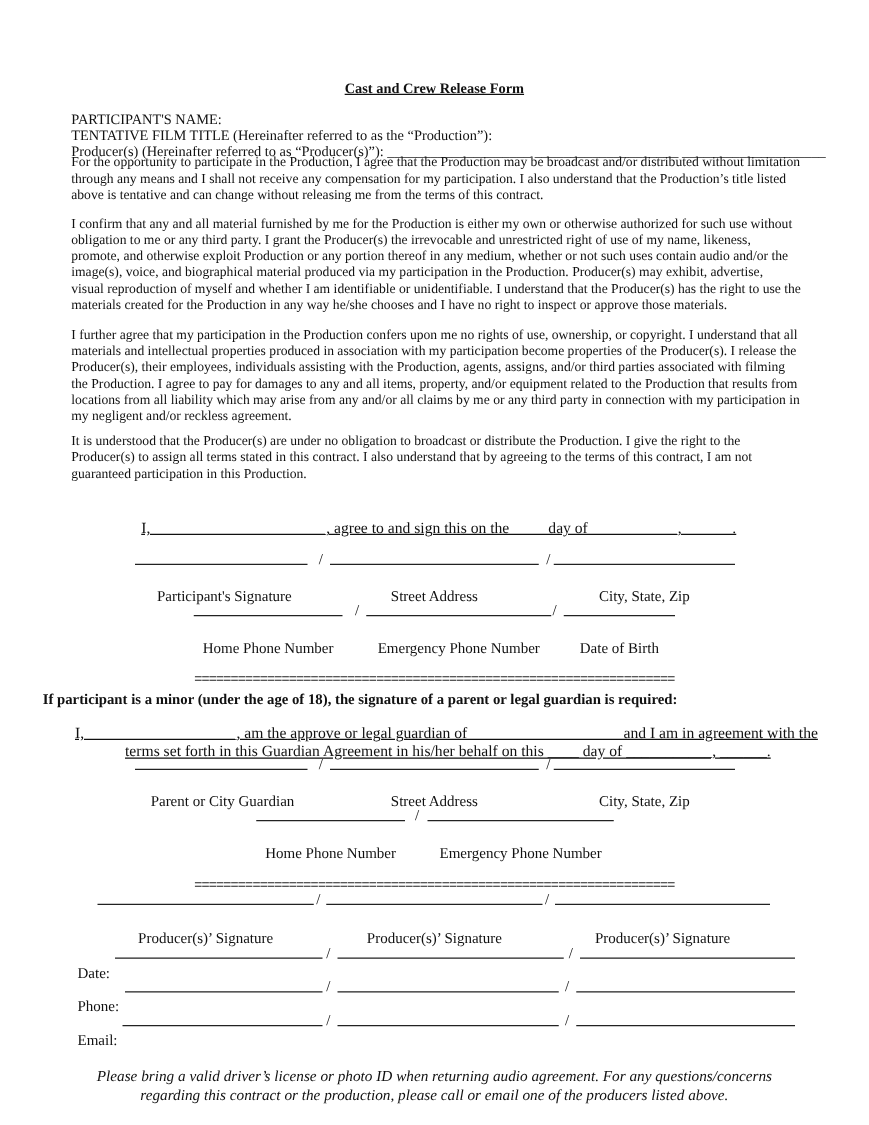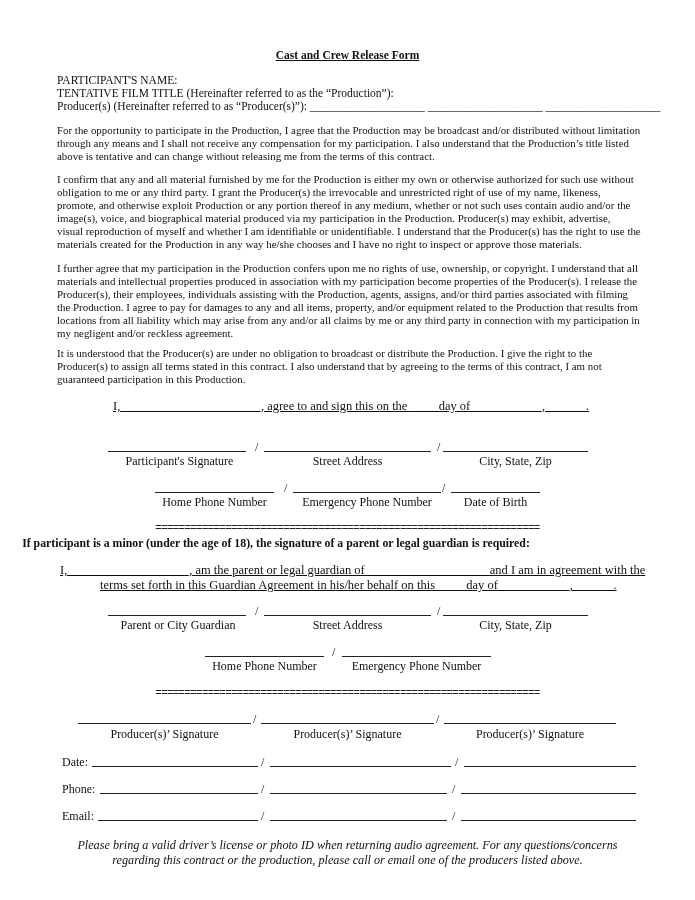--- a/index.html
+++ b/index.html
@@ -1,32 +1,32 @@
 <!DOCTYPE html>
 <html><head>
 <meta charset="utf-8">
 <style>
   html, body { margin: 0; padding: 0; background: #ffffff; }
   body { width: 695px; height: 900px; position: relative; overflow: hidden;
          font-family: "Liberation Serif", "DejaVu Serif", serif; color: #111; }
   .page { position: absolute; left: 0; top: 0; width: 695px; height: 900px; }
-  .abs { position: absolute; white-space: nowrap; }
+  .abs { position: absolute; white-space: nowrap; margin-top: 16px; }
   .title { left: 0; width: 695px; top: 49px; text-align: center; font-weight: bold;
            font-size: 11.5px; text-decoration: underline; }
   .hdr { left: 57px; font-size: 11.5px; line-height: 13px; }
   .para { position: absolute; left: 57px; width: 580px; font-size: 10.9px; line-height: 12.9px;
           white-space: normal; text-align: left; }
   .para span.line { display: block; white-space: nowrap; }
   .big { font-size: 12.5px; text-decoration: underline; }
   .lbl { font-size: 12px; text-align: center; }
   .line-blank { position: absolute; border-bottom: 1px solid #222; height: 0; }
   .slash { position: absolute; font-size: 12px; }
   .eq { left: 0; width: 695px; text-align: center; font-size: 11px; letter-spacing: -0.6px;
         font-family: "Liberation Sans", "DejaVu Sans", sans-serif; color: #222; }
-  .minor { left: 0; width: 552px; text-align: center; font-weight: bold; font-size: 11.8px; }
+  .minor { left: 12px; width: 552px; text-align: center; font-weight: bold; font-size: 11.8px; }
   .footer { left: 0; width: 695px; text-align: center; font-style: italic; font-size: 12.2px; line-height: 16px; }
   .field { left: 62px; font-size: 12px; }
 </style>
 </head>
 <body>
 
 <div class="page">
 
   <div class="abs title">Cast and Crew Release Form</div>
 
@@ -80,21 +80,21 @@
   <div class="line-blank" style="left:293px; top:492px; width:148px"></div>
   <div class="slash" style="left:442px; top:481px">/</div>
   <div class="line-blank" style="left:451px; top:492px; width:89px"></div>
   <div class="abs lbl" style="left:155px; width:119px; top:495px">Home Phone Number</div>
   <div class="abs lbl" style="left:293px; width:148px; top:495px">Emergency Phone Number</div>
   <div class="abs lbl" style="left:451px; width:89px; top:495px">Date of Birth</div>
 
   <div class="abs eq" style="top:521px">==================================================================</div>
   <div class="abs minor" style="top:536px">If participant is a minor (under the age of 18), the signature of a parent or legal guardian is required:</div>
 
-  <div class="abs big" style="left:60px; top:563px">I, ___________________, am the parent or legal guardian of ___________________ and I am in agreement with the</div>
+  <div class="abs big" style="left:60px; top:563px">I, ___________________, am the approve or legal guardian of ___________________ and I am in agreement with the</div>
   <div class="abs big" style="left:100px; top:578px">terms set forth in this Guardian Agreement in his/her behalf on this ____ day of ___________, ______.</div>
 
   <div class="line-blank" style="left:108px; top:615px; width:138px"></div>
   <div class="slash" style="left:255px; top:604px">/</div>
   <div class="line-blank" style="left:264px; top:615px; width:167px"></div>
   <div class="slash" style="left:437px; top:604px">/</div>
   <div class="line-blank" style="left:443px; top:615px; width:145px"></div>
   <div class="abs lbl" style="left:104px; width:148px; top:618px">Parent or City Guardian</div>
   <div class="abs lbl" style="left:264px; width:167px; top:618px">Street Address</div>
   <div class="abs lbl" style="left:443px; width:145px; top:618px">City, State, Zip</div>

